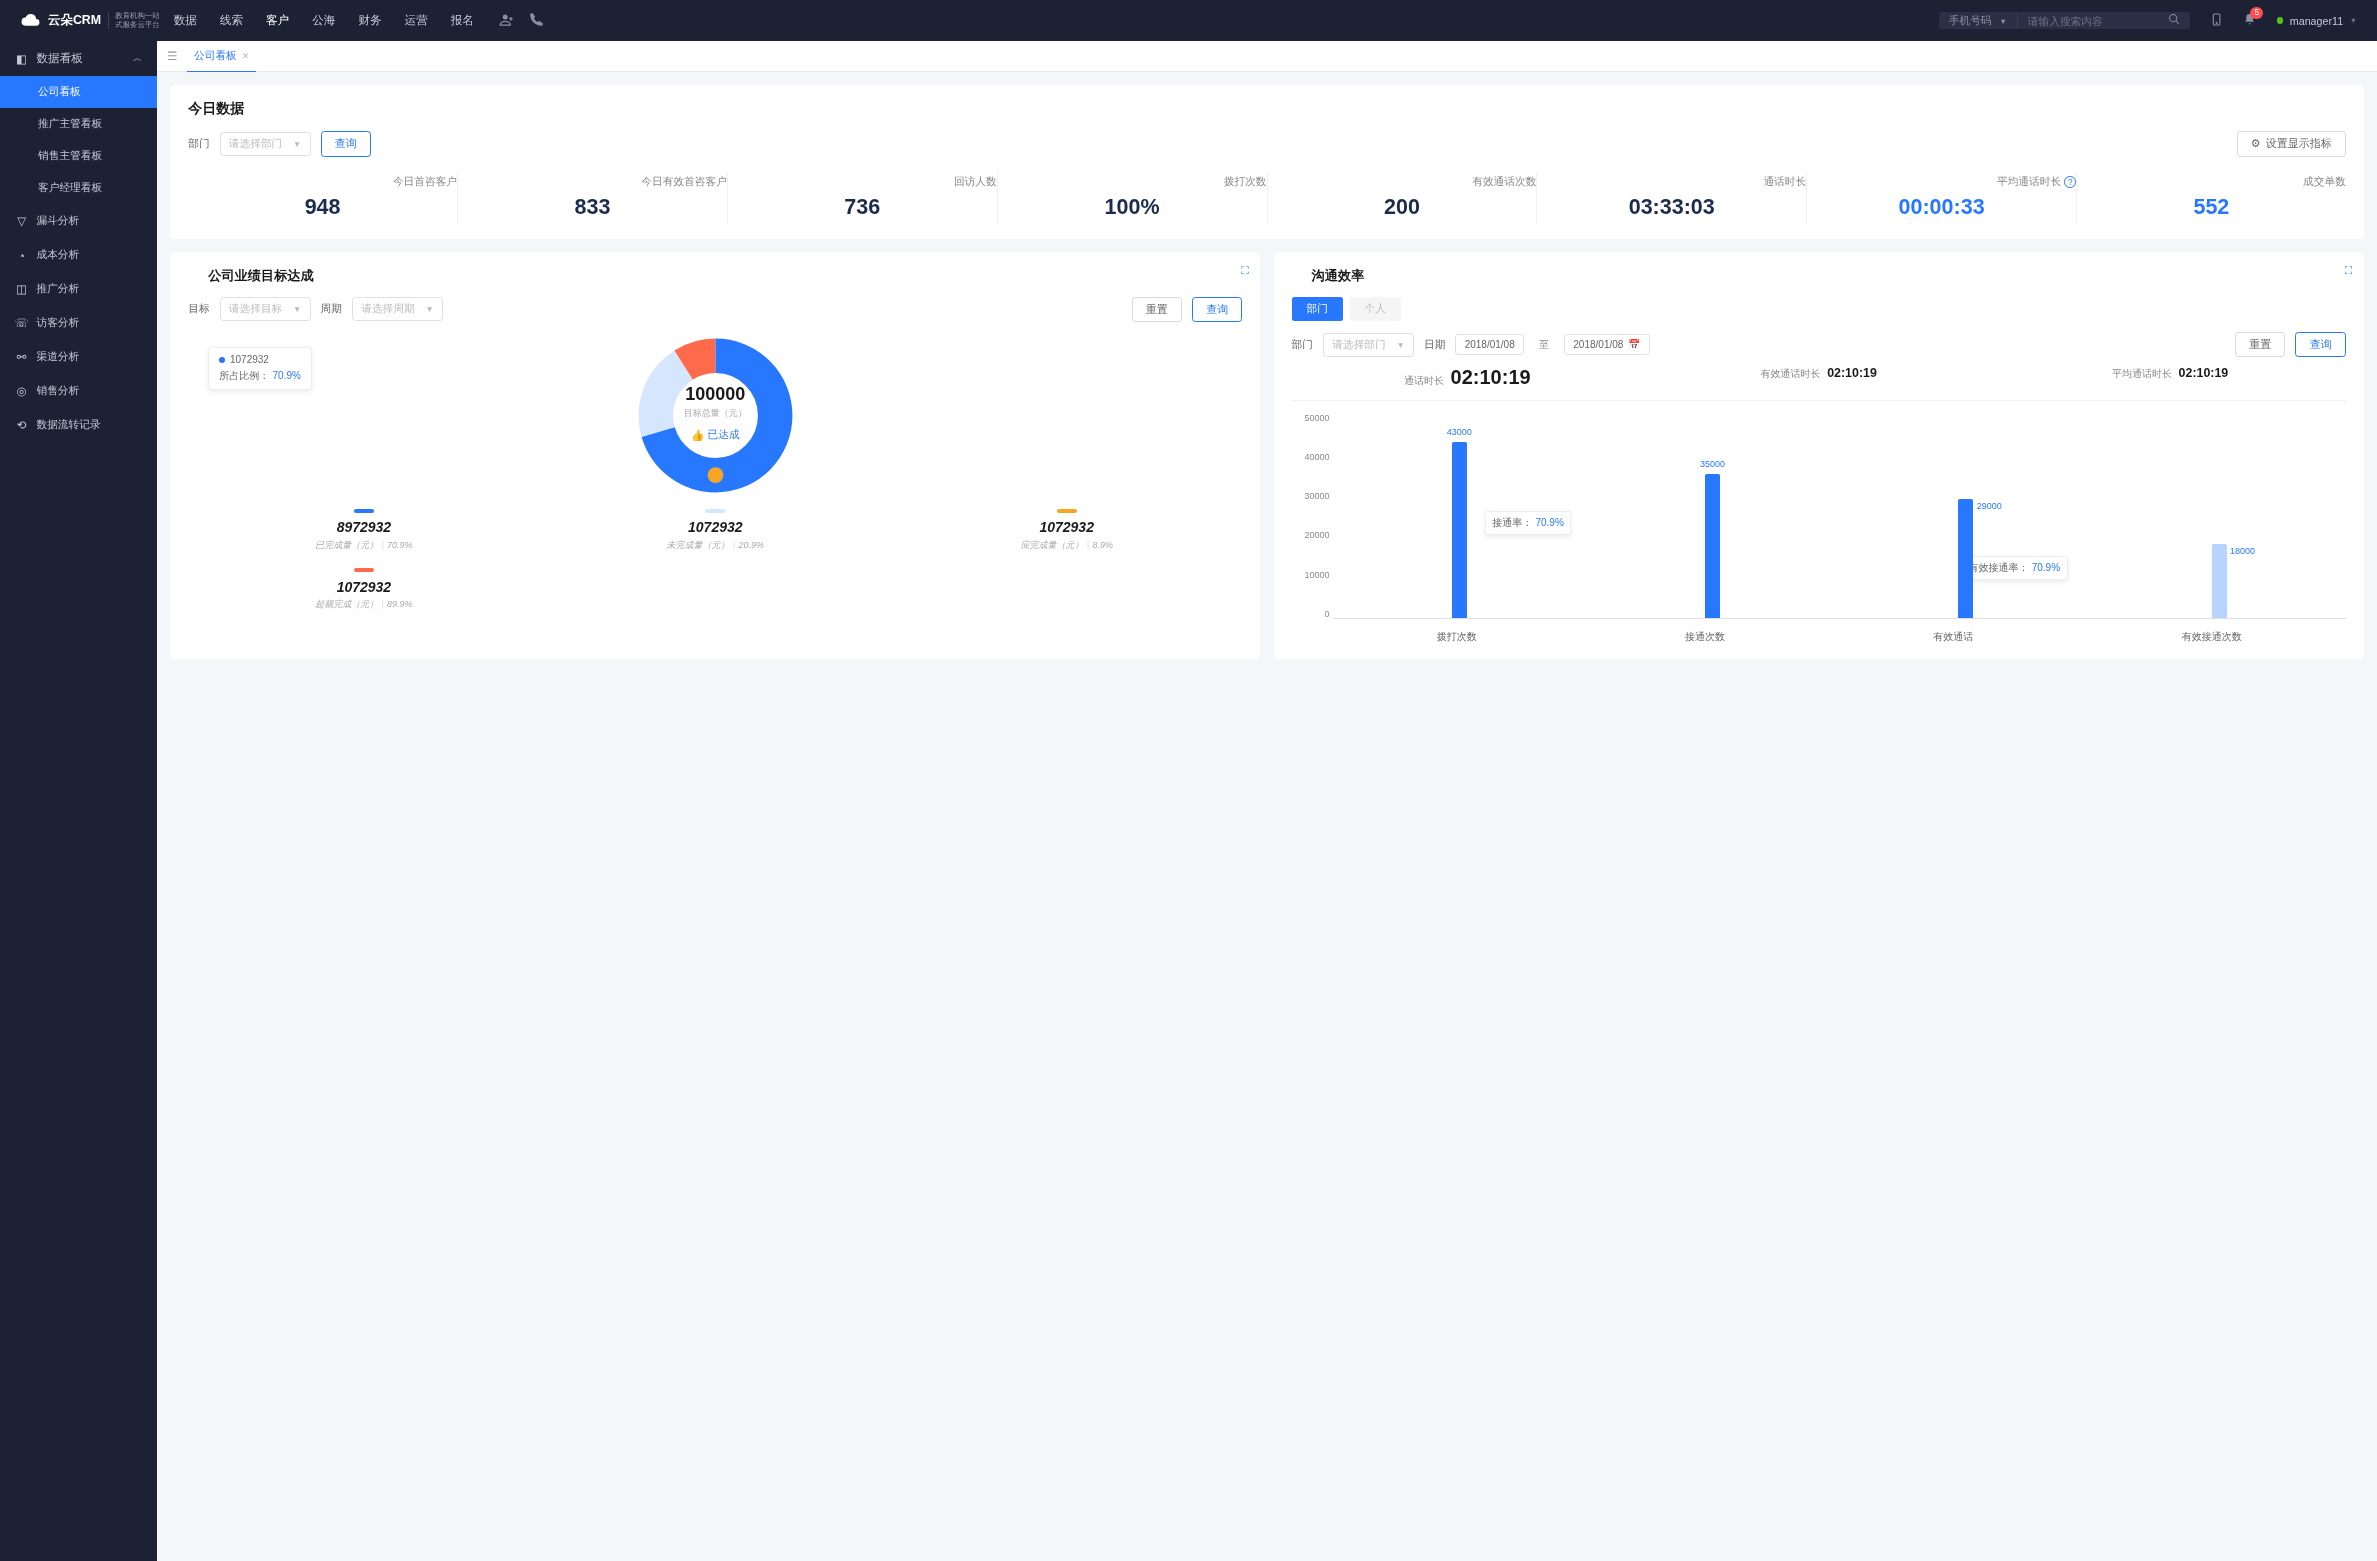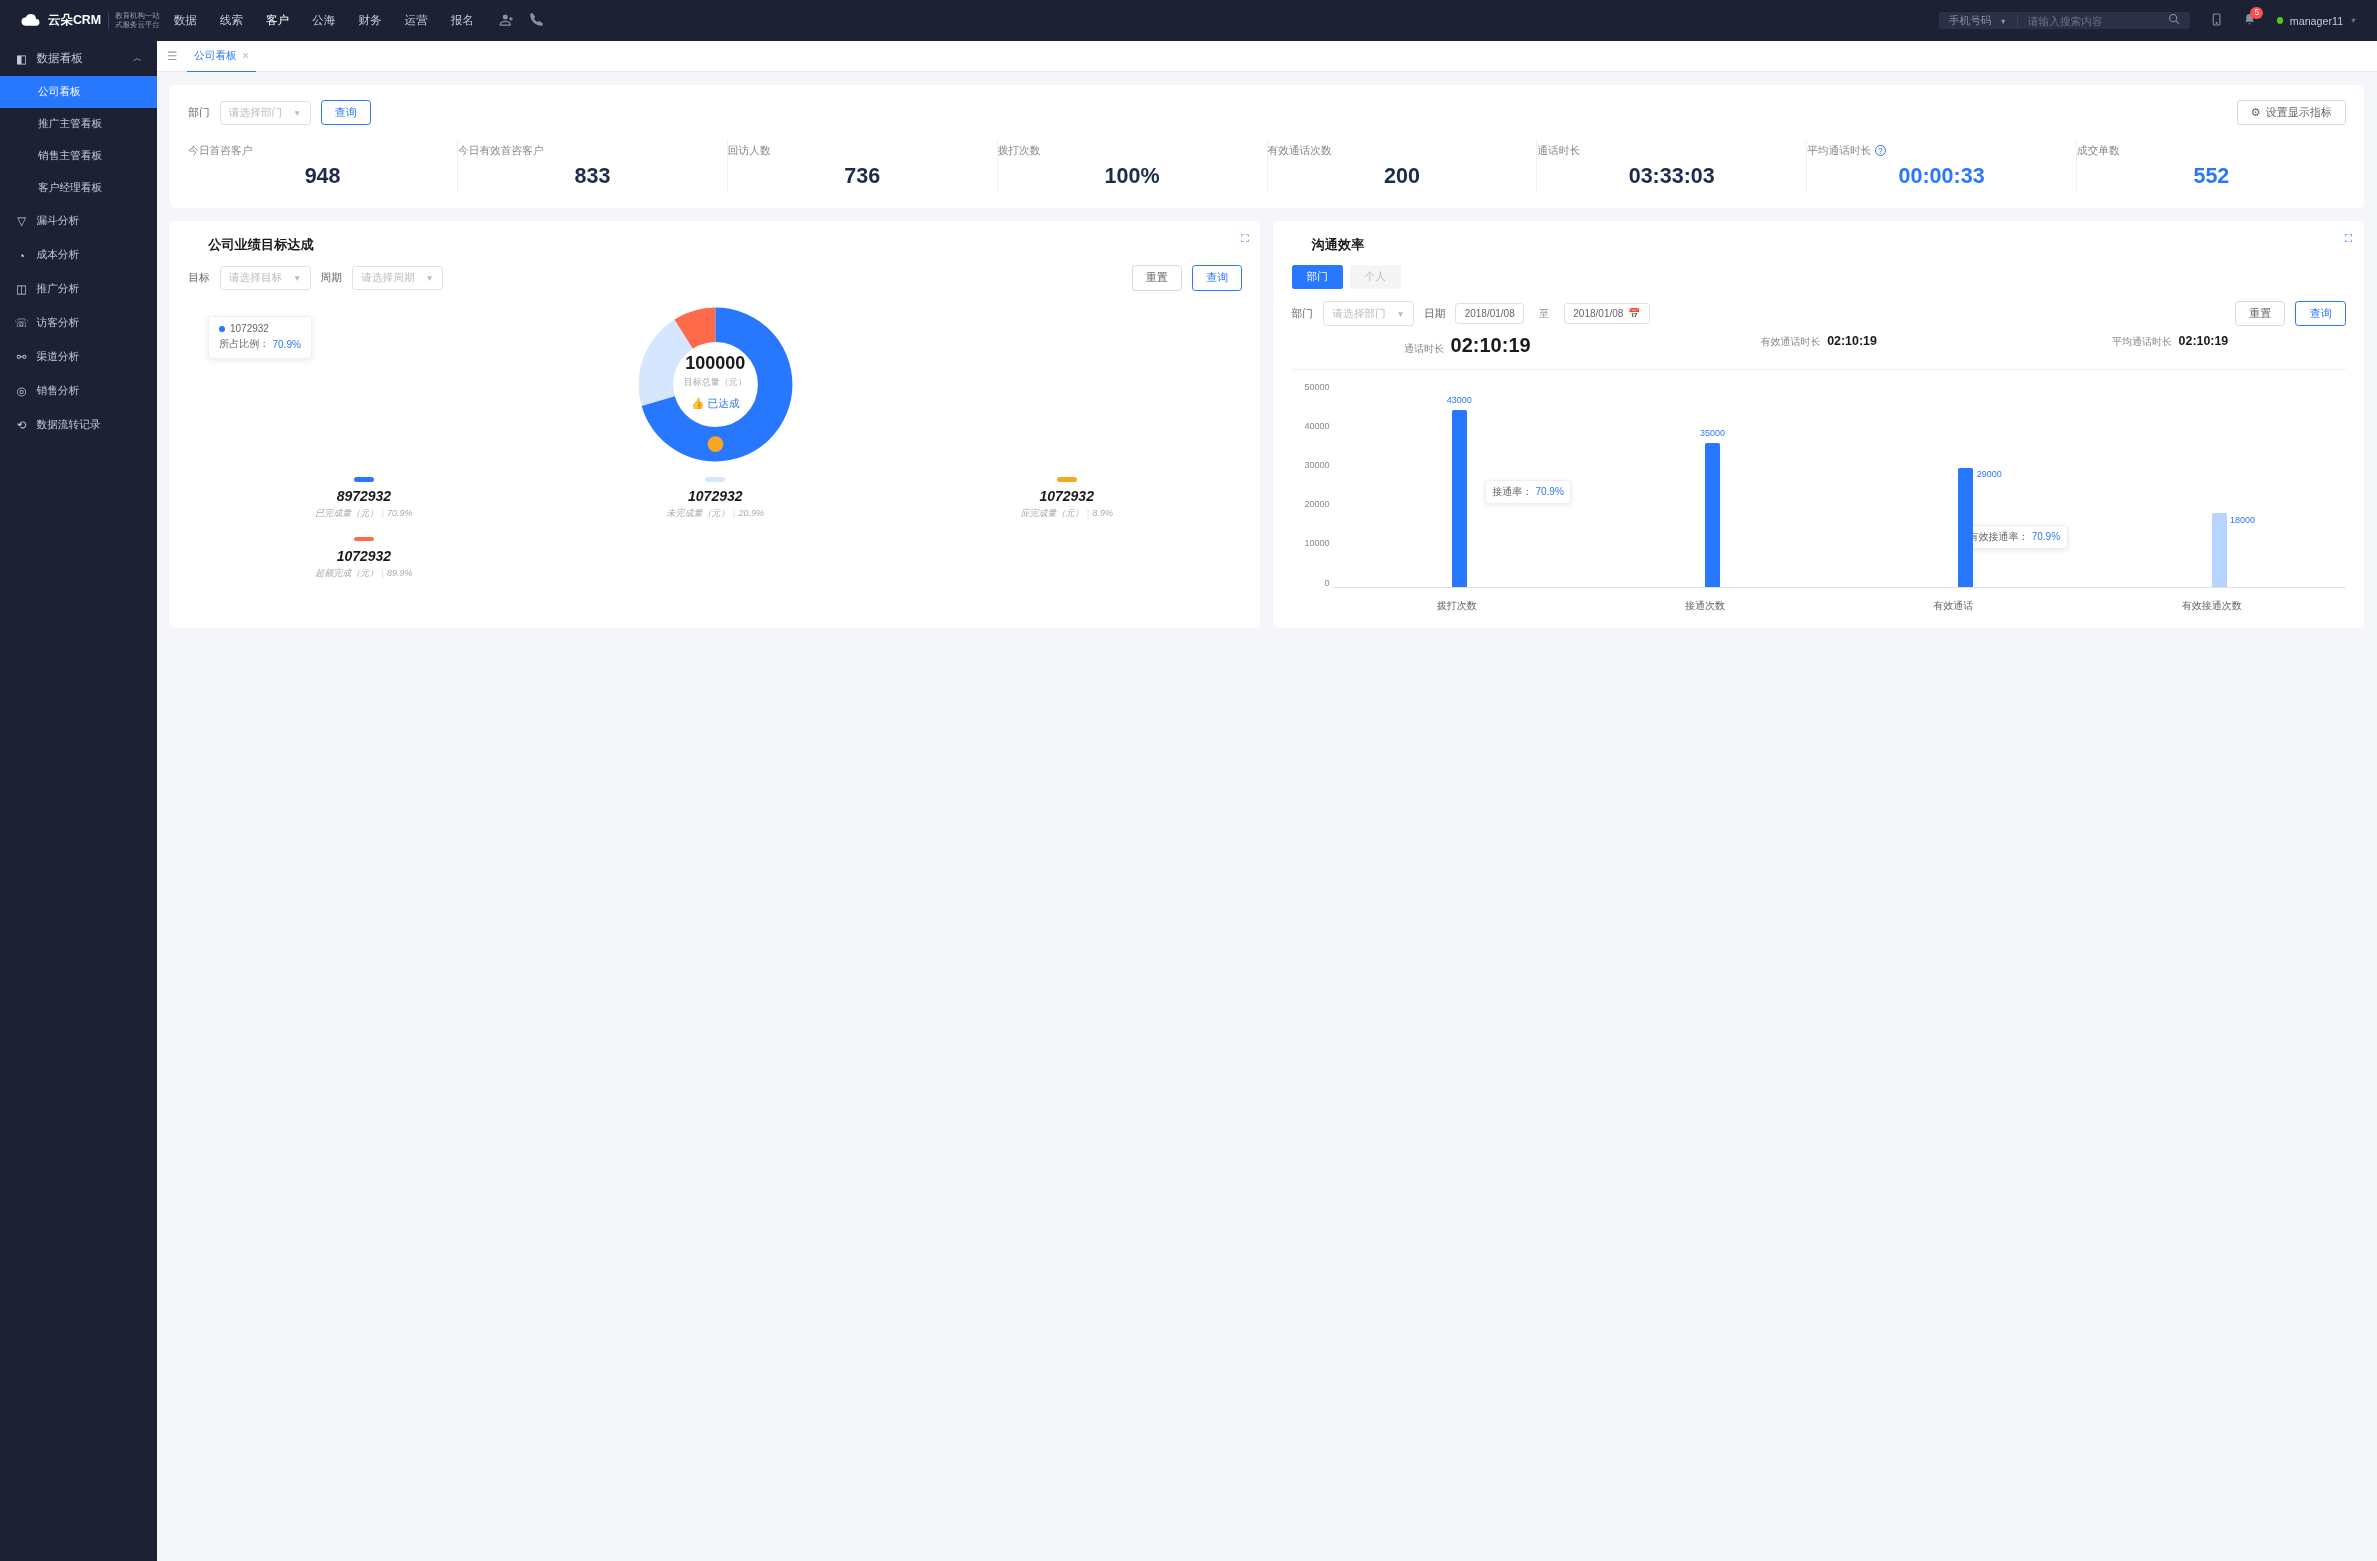--- a/index.html
+++ b/index.html
@@ -61,21 +61,21 @@
 .select .arr { font-size: 8.3px; margin-left: 8.3px; }
 .btn { border: 0.8px solid #d9d9d9; background: #fff; border-radius: 3.3px; padding: 4.1px 13.2px; font-size: 11px; cursor: pointer; color: #666; }
 .btn-primary { border-color: #2878ff; color: #2878ff; }
 .btn-outline { display: inline-flex; align-items: center; gap: 5px; color: #666; }
 .spacer { flex: 1; }
 
 
 .kpis { display: flex; margin-top: 15px; }
 .kpi { flex: 1; text-align: center; border-right: 0.8px solid #f0f0f0; padding: 3.3px 0; }
 .kpi:last-child { border-right: none; }
-.kpi-label { color: #888; font-size: 10.7px; margin-bottom: 6.6px; display: flex; justify-content: flex-start; align-items: center; gap: 3.3px; }
+.kpi-label { color: #888; font-size: 10.7px; margin-bottom: 6.6px; display: flex; justify-content: flex-end; align-items: center; gap: 3.3px; }
 .kpi-value { font-size: 21.5px; font-weight: 700; color: #1a2b4c; }
 .kpi-value.blue { color: #2878ff; }
 .info-icon { width: 11.6px; height: 11.6px; border: 0.8px solid #2878ff; border-radius: 50%; color: #2878ff; font-size: 8.3px; display: inline-flex; align-items: center; justify-content: center; }
 
 
 .cols { display: flex; gap: 13.2px; }
 .col { flex: 1; background: #fff; border-radius: 5px; padding: 15px 18px; position: relative; }
 .expand { position: absolute; top: 11.6px; right: 11.6px; color: #2878ff; font-size: 10.7px; cursor: pointer; }
 .section-title { font-size: 13.2px; font-weight: 600; margin-bottom: 11.6px; color: #1a1a1a; margin-left: 20px; }
 
@@ -245,20 +245,21 @@
         <span class="burger">☰</span>
         <div class="tab active">
           <span>公司看板</span>
           <span class="tab-close">✕</span>
         </div>
       </div>
 
       <div class="content">
 
         <div class="card">
+          <div class="card-title">今日数据</div>
           <div class="row">
             <span class="label">部门</span>
             <div class="select">
                 <span>请选择部门</span>
                 <span class="arr">▼</span>
               </div>
             <button class="btn btn-primary">查询</button>
             <div class="spacer"></div>
             <button class="btn btn-outline">
               <span>⚙</span>

